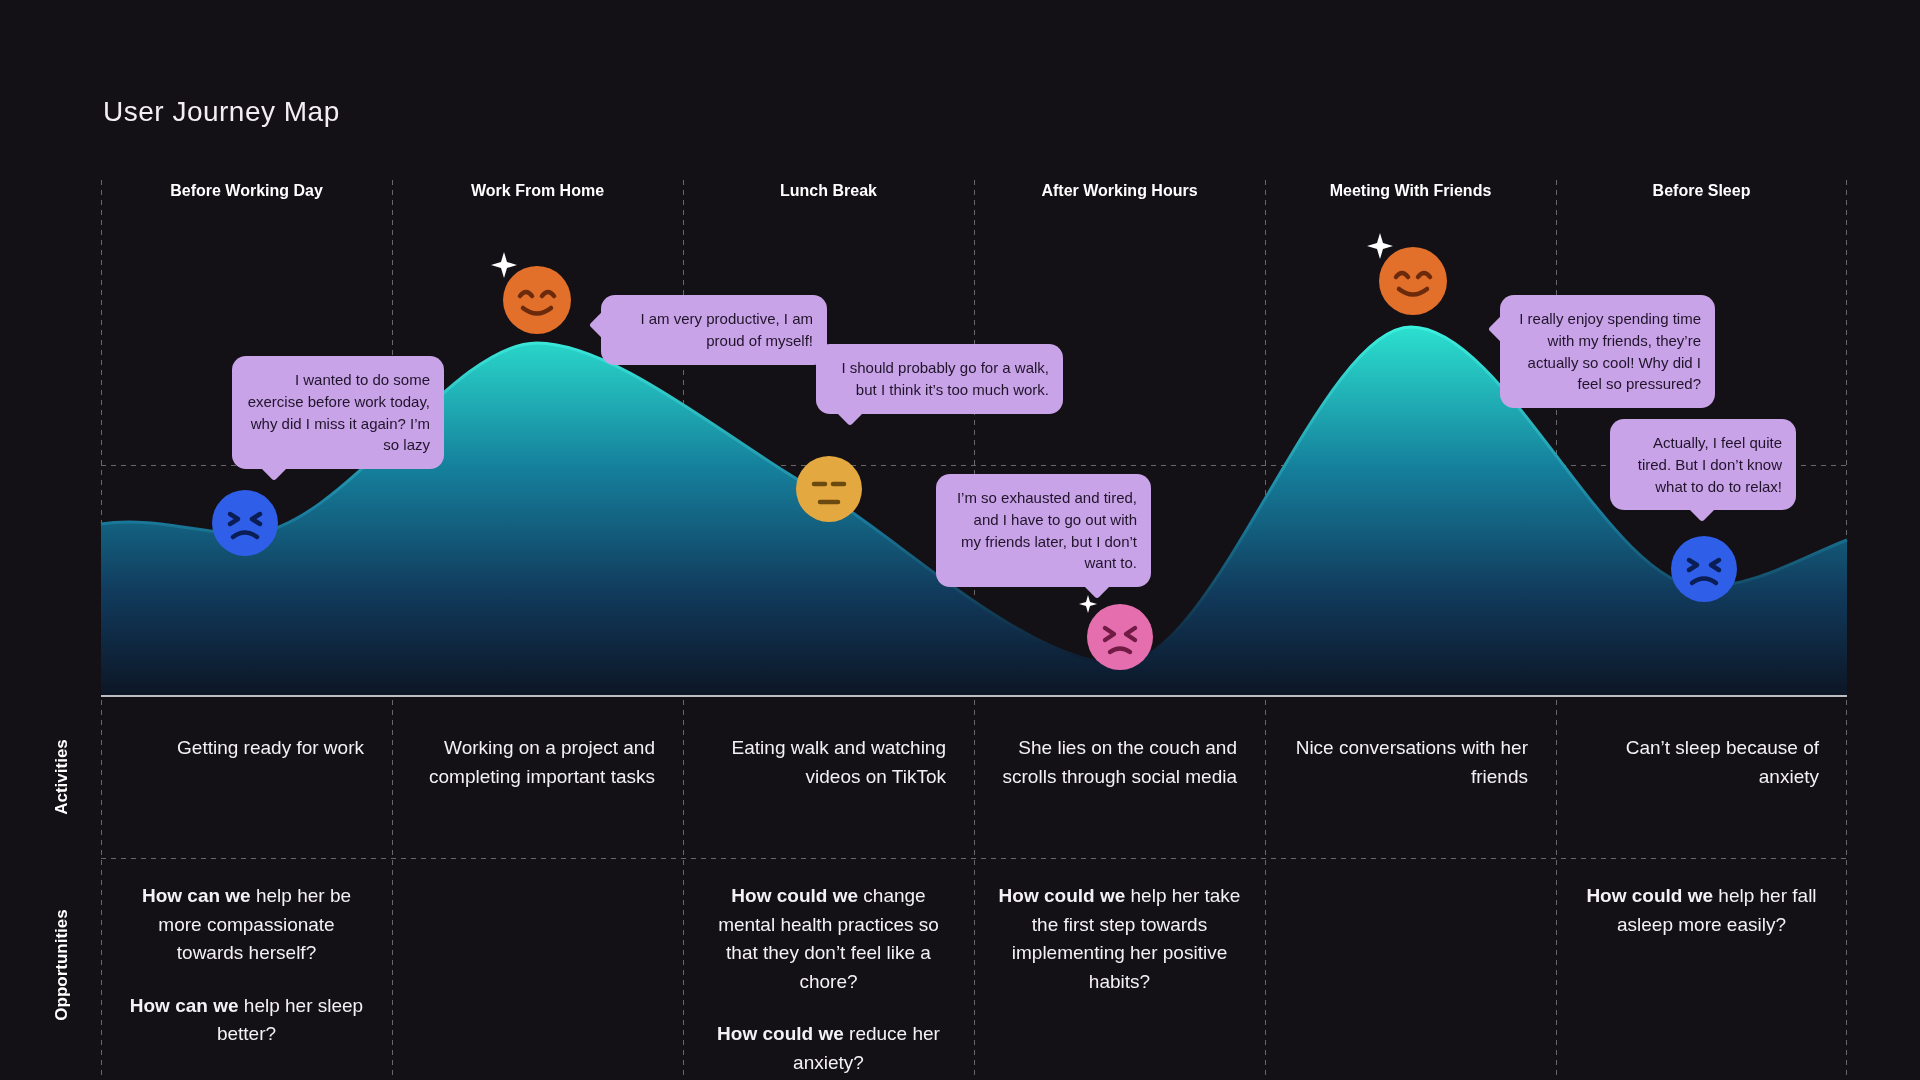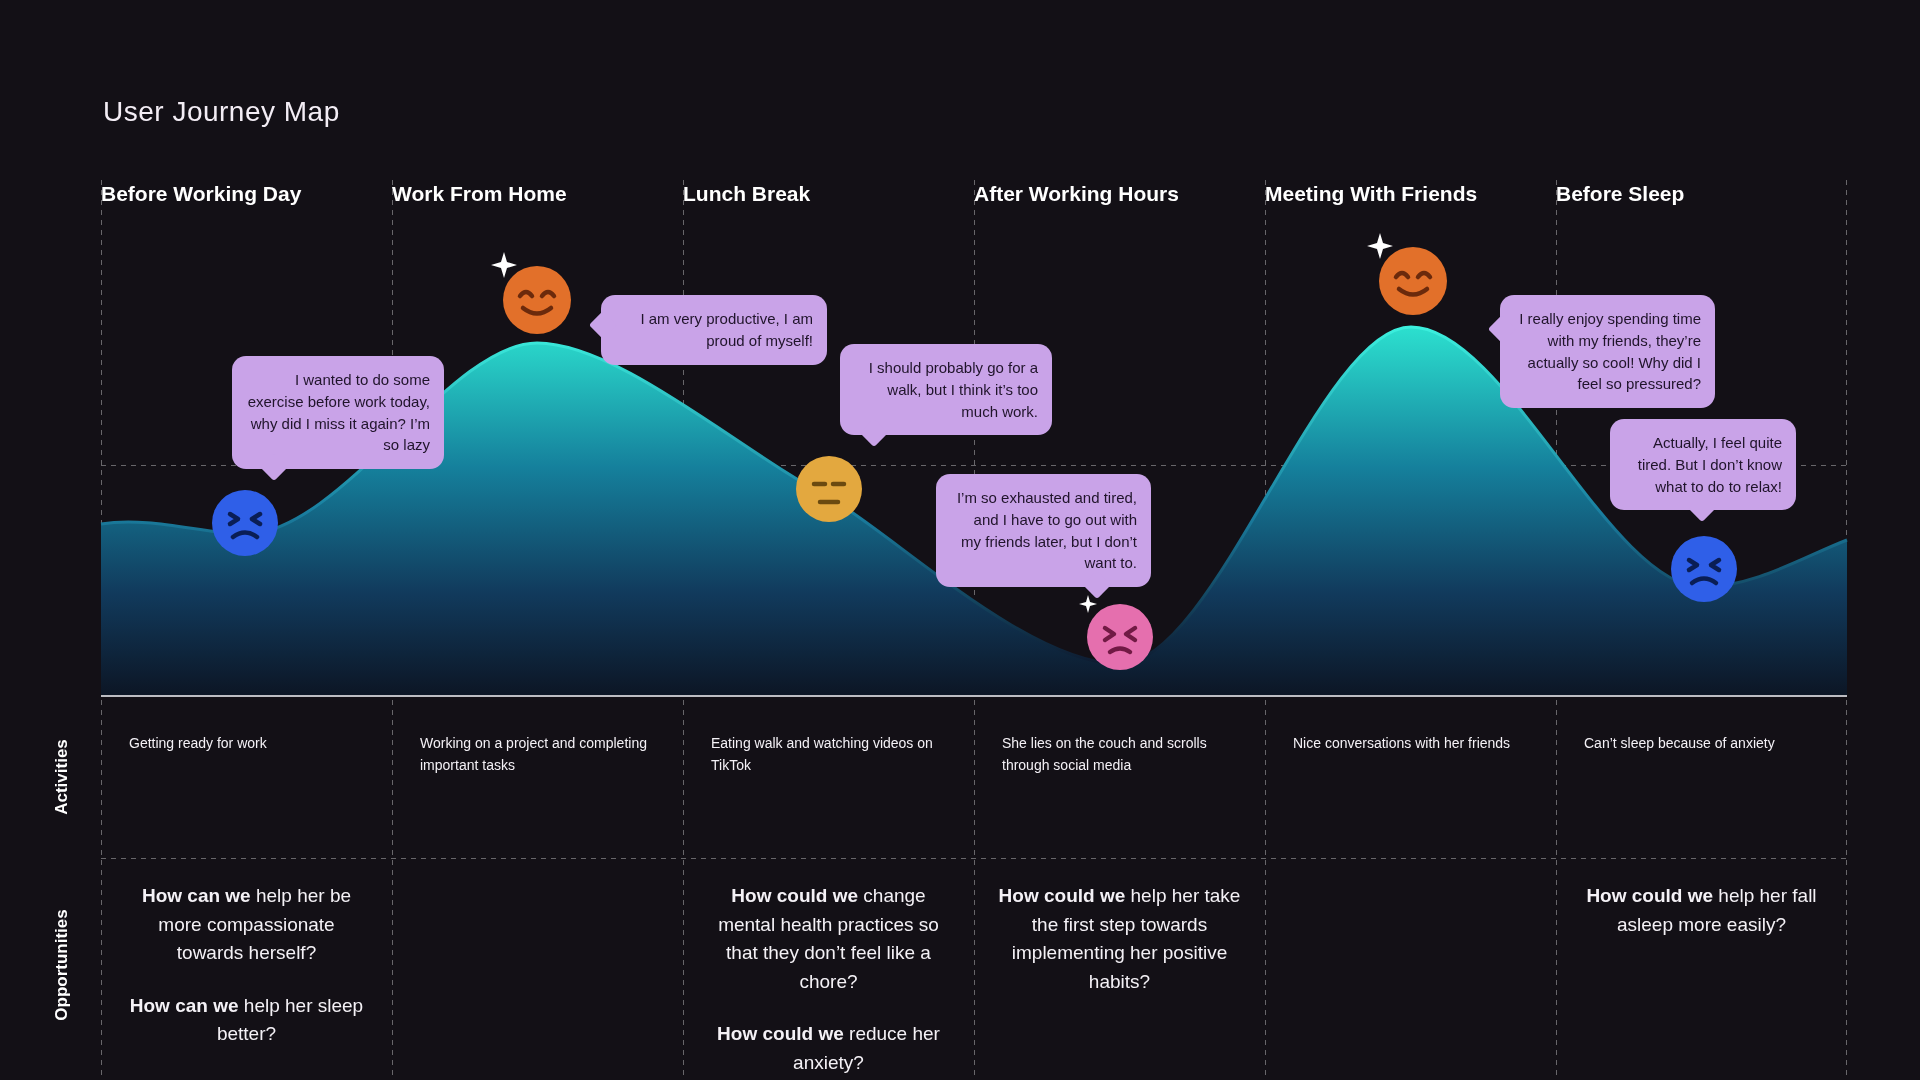--- a/index.html
+++ b/index.html
@@ -11,25 +11,25 @@
 
   
   .vline{position:absolute;top:180px;bottom:0;width:1px;z-index:0;
          background-image:repeating-linear-gradient(to bottom,rgba(255,255,255,.36) 0 5px,transparent 5px 10px);}
   .hdash{position:absolute;left:101px;width:1746px;height:1px;z-index:0;
          background-image:repeating-linear-gradient(to right,rgba(255,255,255,.36) 0 5px,transparent 5px 10px);}
   .hsolid{position:absolute;left:101px;width:1746px;top:695px;height:2px;background:#e8e6ea;opacity:.8;z-index:2;}
 
   .headers,.activities-row,.opps-row{position:absolute;left:101px;width:1746px;display:flex;z-index:2;}
   .headers{top:182px;}
-  .headers .cell{width:291px;text-align:left;font-weight:700;font-size:21px;color:#fff;}
+  .headers .cell{width:291px;text-align:center;font-weight:700;font-size:16px;color:#fff;}
 
   .activities-row{top:733px;}
-  .activities-row .cell{width:291px;box-sizing:border-box;padding:0 28px;text-align:left;
-                        font-size:14px;line-height:1.55;color:#f4f1f6;}
+  .activities-row .cell{width:291px;box-sizing:border-box;padding:0 28px;text-align:right;
+                        font-size:19px;line-height:1.55;color:#f4f1f6;}
   .opps-row{top:882px;}
   .opps-row .cell{width:291px;box-sizing:border-box;padding:0 24px;text-align:center;
                   font-size:19px;line-height:1.5;color:#f4f1f6;}
   .opps-row p{margin:0 0 24px 0;}
   .opps-row b{font-weight:700;}
 
   .side-label{position:absolute;left:62px;transform:translate(-50%,-50%) rotate(-90deg);
               font-weight:700;font-size:17px;white-space:nowrap;z-index:2;color:#fff;}
 
   .chart{position:absolute;left:0;top:0;z-index:1;pointer-events:none;}
@@ -173,21 +173,21 @@
       <g stroke="#0a1e55" stroke-width="4.5" stroke-linecap="round" stroke-linejoin="round" fill="none">
         <path d="M25 33 L33 38 L25 43"></path>
           <path d="M55 33 L47 38 L55 43"></path>
           <path d="M28 56 Q40 47 52 56"></path>
       </g>
     </svg>
   </div>
 
   <div class="bubble t1" style="left:232px;top:356px;width:212px">I wanted to do some exercise before work today, why did I miss it again? I’m so lazy</div>
   <div class="bubble t2" style="left:601px;top:295px;width:226px">I am very productive, I am proud of myself!</div>
-  <div class="bubble t3" style="left:840px;top:344px;width:212px">I should probably go for a walk, but I think it’s too much work.</div>
+  <div class="bubble t3" style="left:816px;top:344px;width:247px">I should probably go for a walk, but I think it’s too much work.</div>
   <div class="bubble t4" style="left:936px;top:474px;width:215px">I’m so exhausted and tired, and I have to go out with my friends later, but I don’t want to.</div>
   <div class="bubble t5" style="left:1500px;top:295px;width:215px">I really enjoy spending time with my friends, they’re actually so cool! Why did I feel so pressured?</div>
   <div class="bubble t6" style="left:1610px;top:419px;width:186px">Actually, I feel quite tired. But I don’t know what to do to relax!</div>
 
   <div class="side-label" style="top:777px">Activities</div>
   <div class="side-label" style="top:965px">Opportunities</div>
 
   <div class="activities-row">
     <div class="cell">Getting ready for work</div>
     <div class="cell">Working on a project and completing important tasks</div>

